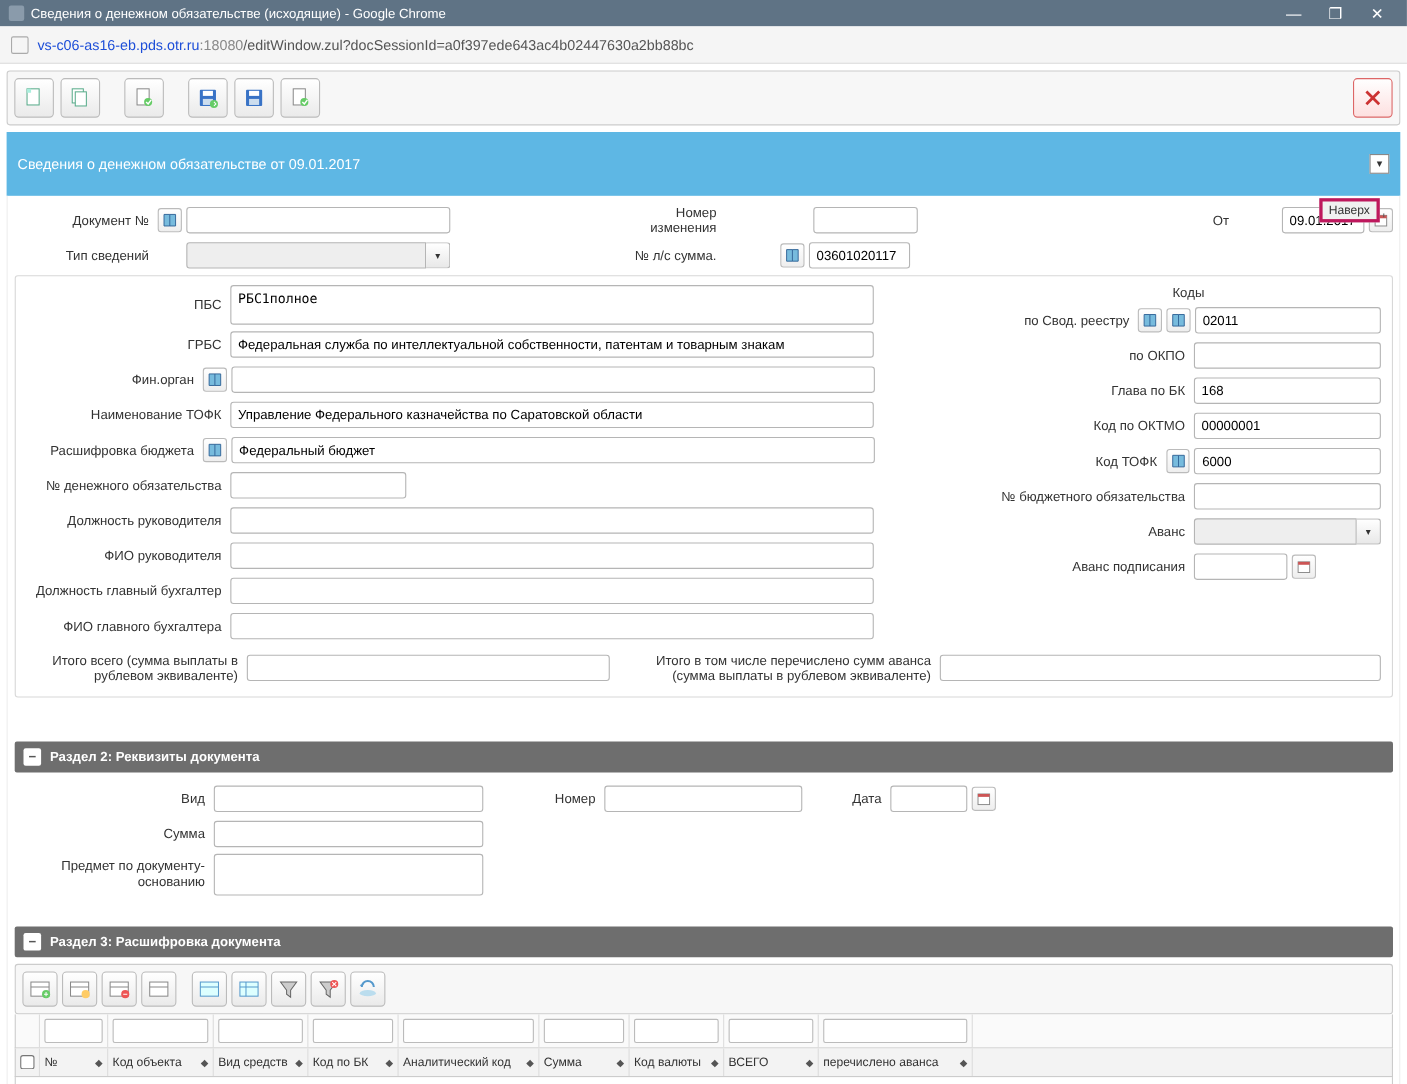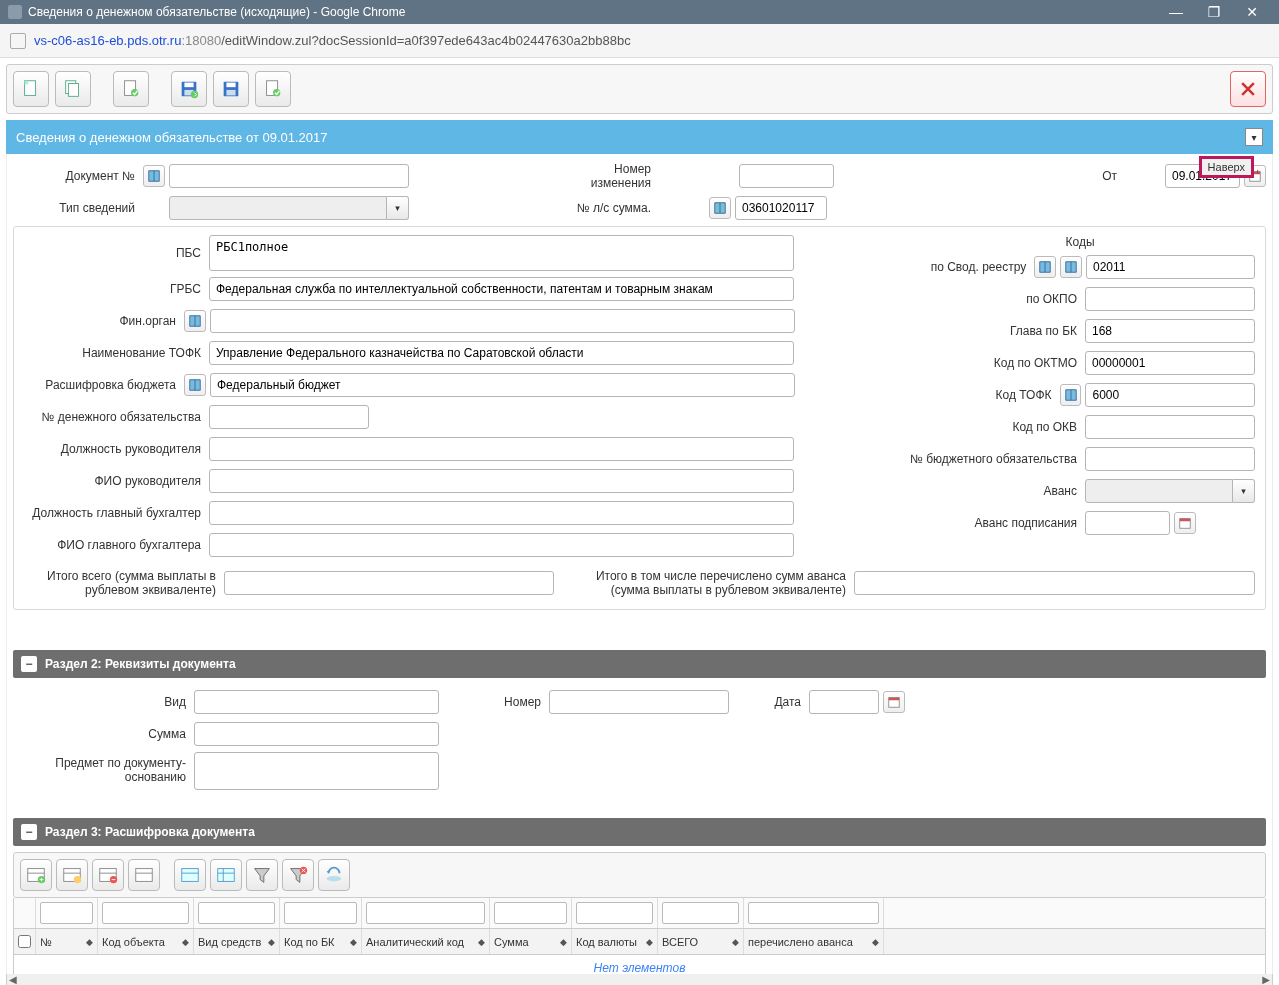--- a/index.html
+++ b/index.html
@@ -13,21 +13,21 @@
 .addrbar .url-host { color: #1d4ed8; }
 .addrbar .url-port { color: #888; }
 .addrbar .url-path { color: #555; }
 .app { padding: 6px; }
 .toolbar { display: flex; gap: 6px; border: 1px solid #ccc; background: #f7f7f7; padding: 6px; border-radius: 3px; align-items: center; }
 .tbtn { width: 36px; height: 36px; border: 1px solid #bbb; border-radius: 4px; background: linear-gradient(#fff,#eaeaea); display: flex; align-items: center; justify-content: center; cursor: pointer; }
 .tbtn svg { width: 22px; height: 22px; }
 .toolbar .spacer { flex: 1; }
 .close-btn { width: 36px; height: 36px; border: 1px solid #d66; border-radius: 4px; background: linear-gradient(#fff,#fde0e0); display:flex;align-items:center;justify-content:center;cursor:pointer; }
 .close-btn svg { width: 20px; height: 20px; }
-.header-band { background: #5eb7e4; color: #fff; padding: 8px 10px; margin-top: 6px; font-size: 13px; display: flex; align-items: center; }
+.header-band { background: #5eb7e4; color: #fff; padding: 20px 10px; margin-top: 6px; font-size: 13px; display: flex; align-items: center; }
 .header-band .spacer { flex: 1; }
 .collapse-btn { width: 18px; height: 18px; background: #fff; border: 1px solid #888; display:flex;align-items:center;justify-content:center;cursor:pointer; }
 .collapse-btn::after { content: "▾"; font-size: 10px; color: #333; }
 .content { position: relative; padding: 8px 6px 0 6px; height: 820px; overflow-y: scroll; border-left: 1px solid #eee; border-right: 1px solid #eee; }
 .top-right-tag { position: absolute; right: 18px; top: 2px; border: 3px solid #be185d; background: #f0f0f0; padding: 2px 6px; font-size: 11px; cursor: pointer; }
 .row { display: flex; align-items: center; min-height: 28px; margin-bottom: 4px; }
 .lbl { text-align: right; padding-right: 8px; font-size: 12px; color: #333; }
 .input, .text-input { height: 24px; border: 1px solid #b5b5b5; border-radius: 3px; padding: 0 6px; font-size: 12px; background: #fff; }
 .textarea { border: 1px solid #b5b5b5; border-radius: 3px; padding: 4px 6px; font-size: 12px; background:#fff; resize:none; }
 .book-btn { width: 22px; height: 22px; border: 1px solid #bbb; border-radius: 3px; background: linear-gradient(#fff,#eee); display: inline-flex; align-items: center; justify-content: center; cursor: pointer; margin-right: 4px; }
@@ -271,24 +271,20 @@
         <div class="row">
           <div class="lbl" style="width:155px">Код ТОФК</div>
           <span class="book-btn">
                 <svg viewBox="0 0 16 16">
                   <path d="M2 2 L8 2 L8 14 L2 14 Z M8 2 L14 2 L14 14 L8 14" fill="#7bd" stroke="#369"></path>
                 </svg>
               </span>
           <input class="input" style="width: 170px;" value="6000">
         </div>
         <div class="row">
-          <div class="lbl" style="width:180px">Код по ОКВ</div>
-          <input class="input" style="width: 170px;">
-        </div>
-        <div class="row">
           <div class="lbl" style="width:180px">№ бюджетного обязательства</div>
           <input class="input" style="width: 170px;">
         </div>
         <div class="row">
           <div class="lbl" style="width:180px">Аванс</div>
           <div class="combo">
             <input class="input" style="width: 148px; background: rgb(238, 238, 238);">
             <div class="combo-btn"></div>
           </div>
         </div>

